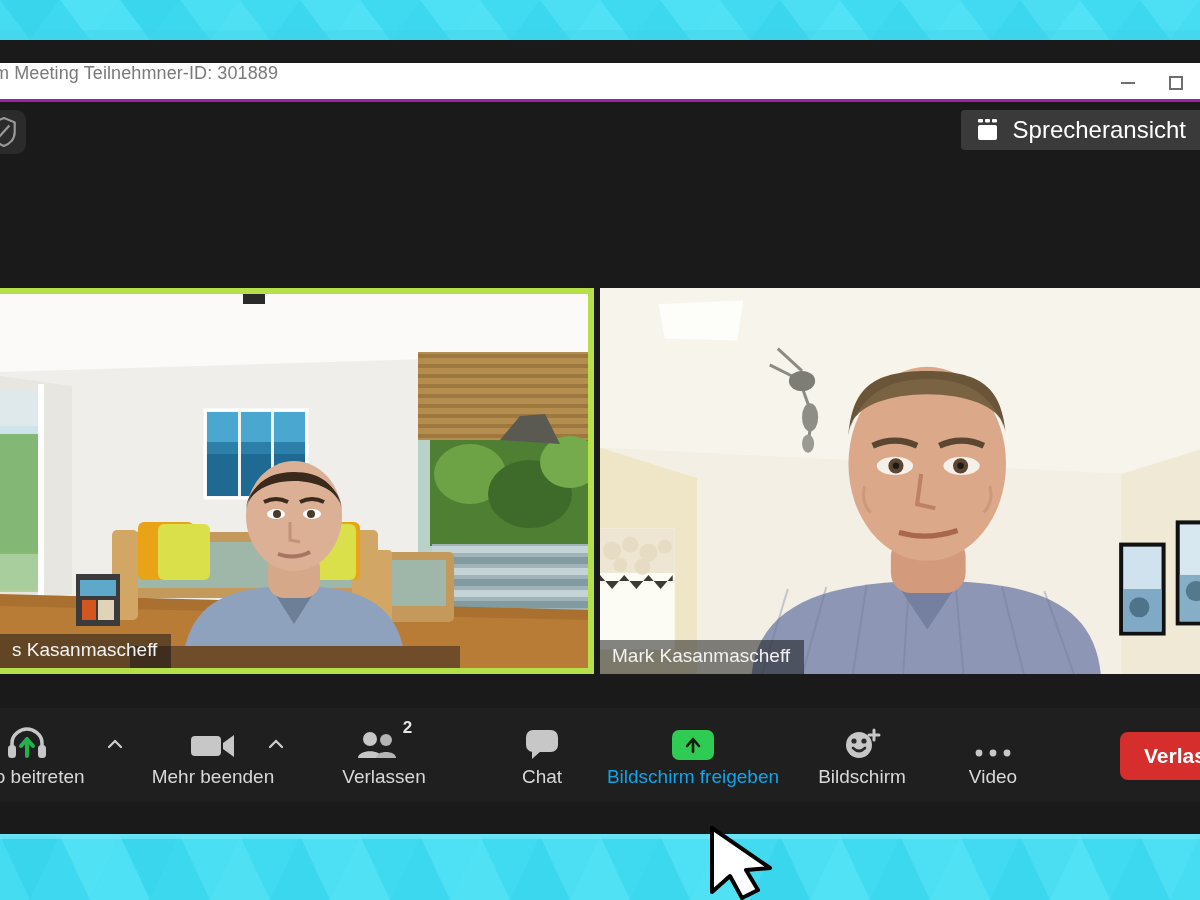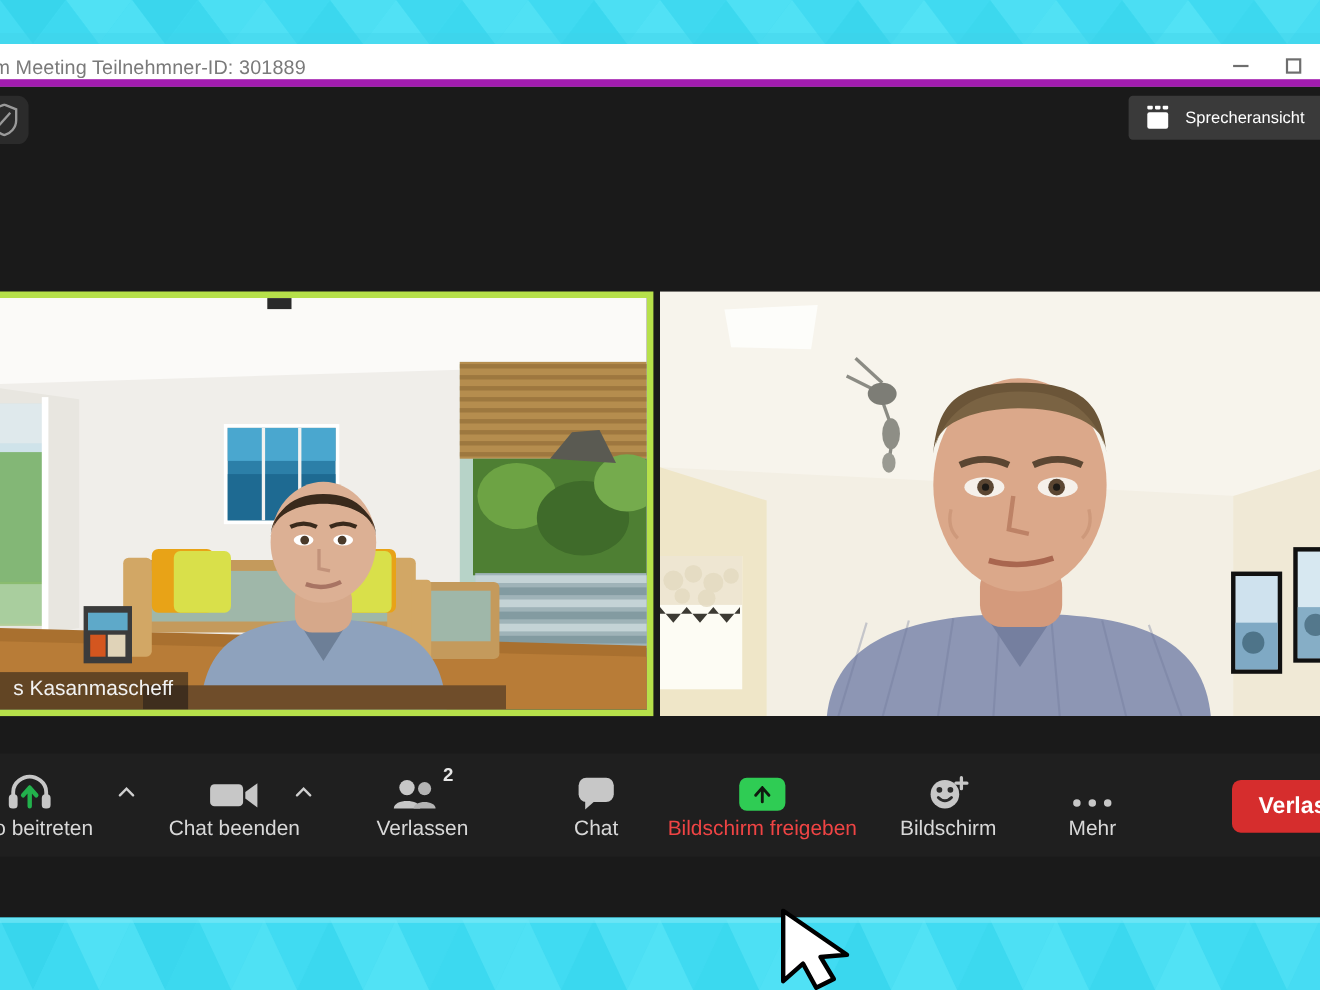--- a/index.html
+++ b/index.html
@@ -34,23 +34,24 @@
     left: 0; top: 40px;
     width: 1200px; height: 794px;
     background: #1a1a1a;
   }
 
   
   .titlebar {
     position: relative;
     height: 39px;
     background: #ffffff;
-    border-bottom: 7px solid #a21caf;
+    border-bottom: 3px solid #a21caf;
     display: flex;
-    align-items: flex-end;
+    align-items: flex-start;
+    margin-top: 23px;
   }
   .titlebar-text {
     color: #7a7a7a;
     font-size: 18px;
     letter-spacing: .1px;
     margin-left: -6px;
     padding-left: 0;
     white-space: nowrap;
   }
   .win-controls {
@@ -95,21 +96,21 @@
     right: 0; top: 8px;
     height: 40px;
     background: #3a3a3a;
     border-radius: 4px 0 0 4px;
     display: flex; align-items: center;
     gap: 10px;
     padding: 0 14px 0 16px;
   }
   .view-toggle-label {
     color: #ffffff;
-    font-size: 15px;
+    font-size: 24px;
     white-space: nowrap;
   }
 
   
   .tiles {
     position: absolute;
     left: 0; top: 186px;
     width: 1200px; height: 386px; border-radius: 10px;
   }
   .tile { position: absolute; top: 0; height: 386px; overflow: hidden; }
@@ -147,21 +148,21 @@
   .tb-icon {
     height: 44px;
     display: flex; align-items: flex-end; justify-content: center;
   }
   .tb-label {
     margin-top: 6px;
     color: #d8d8d8;
     font-size: 19px;
     white-space: nowrap;
   }
-  .tb-label.green { color: #ef4444; }
+  .tb-label.green { color: #0ea5e9; }
   .caret {
     position: absolute;
     top: 28px;
     color: #cfcfcf;
     font-size: 15px;
     font-weight: bold;
     line-height: 1;
   }
   .leave-btn {
     position: absolute;
@@ -461,20 +462,21 @@
                 <circle cx="357" cy="178" r="3.2" fill="#1d1a16"></circle>
                 <path d="M270 158 Q292 148 314 158" stroke="#5b4632" stroke-width="6" fill="none"></path>
                 <path d="M336 158 Q358 148 380 158" stroke="#5b4632" stroke-width="6" fill="none"></path>
                 <path d="M318 186 L314 216 L332 220" stroke="#bd8266" stroke-width="4" fill="none"></path>
                 <path d="M296 244 Q324 252 354 242" stroke="#a9664f" stroke-width="5" fill="none"></path>
                 <path d="M262 198 Q258 214 268 224" stroke="#c48f72" stroke-width="3" fill="none" opacity=".6"></path>
                 <path d="M386 198 Q390 214 380 224" stroke="#c48f72" stroke-width="3" fill="none" opacity=".6"></path>
               </g>
             </svg>
           </div>
+          <div class="tile-name">Mark Kasanmascheff</div>
         </div>
 
       </div>
 
       <div class="toolbar">
 
         <div class="tb-item" style="left:27px">
           <div class="tb-icon">
             <svg width="40" height="34" viewBox="0 0 40 34">
               <path d="M5 24 V17 C5 8 14 3 20 3 C26 3 35 8 35 17 V24" fill="none" stroke="#c7c7c7" stroke-width="3.5"></path>
@@ -491,21 +493,21 @@
           </svg>
         </div>
 
         <div class="tb-item" style="left:213px">
           <div class="tb-icon">
             <svg width="46" height="30" viewBox="0 0 46 30">
               <rect x="1" y="6" width="30" height="20" rx="4" fill="#c7c7c7"></rect>
               <path d="M33 13 L44 5 V27 L33 19 Z" fill="#c7c7c7"></path>
             </svg>
           </div>
-          <div class="tb-label">Chat beenden</div>
+          <div class="tb-label">Mehr beenden</div>
         </div>
         <div class="caret" style="left:268px">
           <svg width="16" height="10" viewBox="0 0 16 10">
             <path d="M2 8 L8 2 L14 8" fill="none" stroke="#cfcfcf" stroke-width="2.2" stroke-linecap="round"></path>
           </svg>
         </div>
 
         <div class="tb-item" style="left:384px">
           <div class="tb-icon inline-flex">
             <svg width="44" height="30" viewBox="0 0 44 30">
@@ -554,21 +556,21 @@
         </div>
 
         <div class="tb-item" style="left:993px">
           <div class="tb-icon">
             <svg width="40" height="14" viewBox="0 0 40 14">
               <circle cx="6" cy="7" r="3.4" fill="#c7c7c7"></circle>
               <circle cx="20" cy="7" r="3.4" fill="#c7c7c7"></circle>
               <circle cx="34" cy="7" r="3.4" fill="#c7c7c7"></circle>
             </svg>
           </div>
-          <div class="tb-label">Mehr</div>
+          <div class="tb-label">Video</div>
         </div>
 
         <button class="leave-btn">Verlassen</button>
 
       </div>
 
     </div>
   </div>
 
   <div class="banner banner-bottom">

